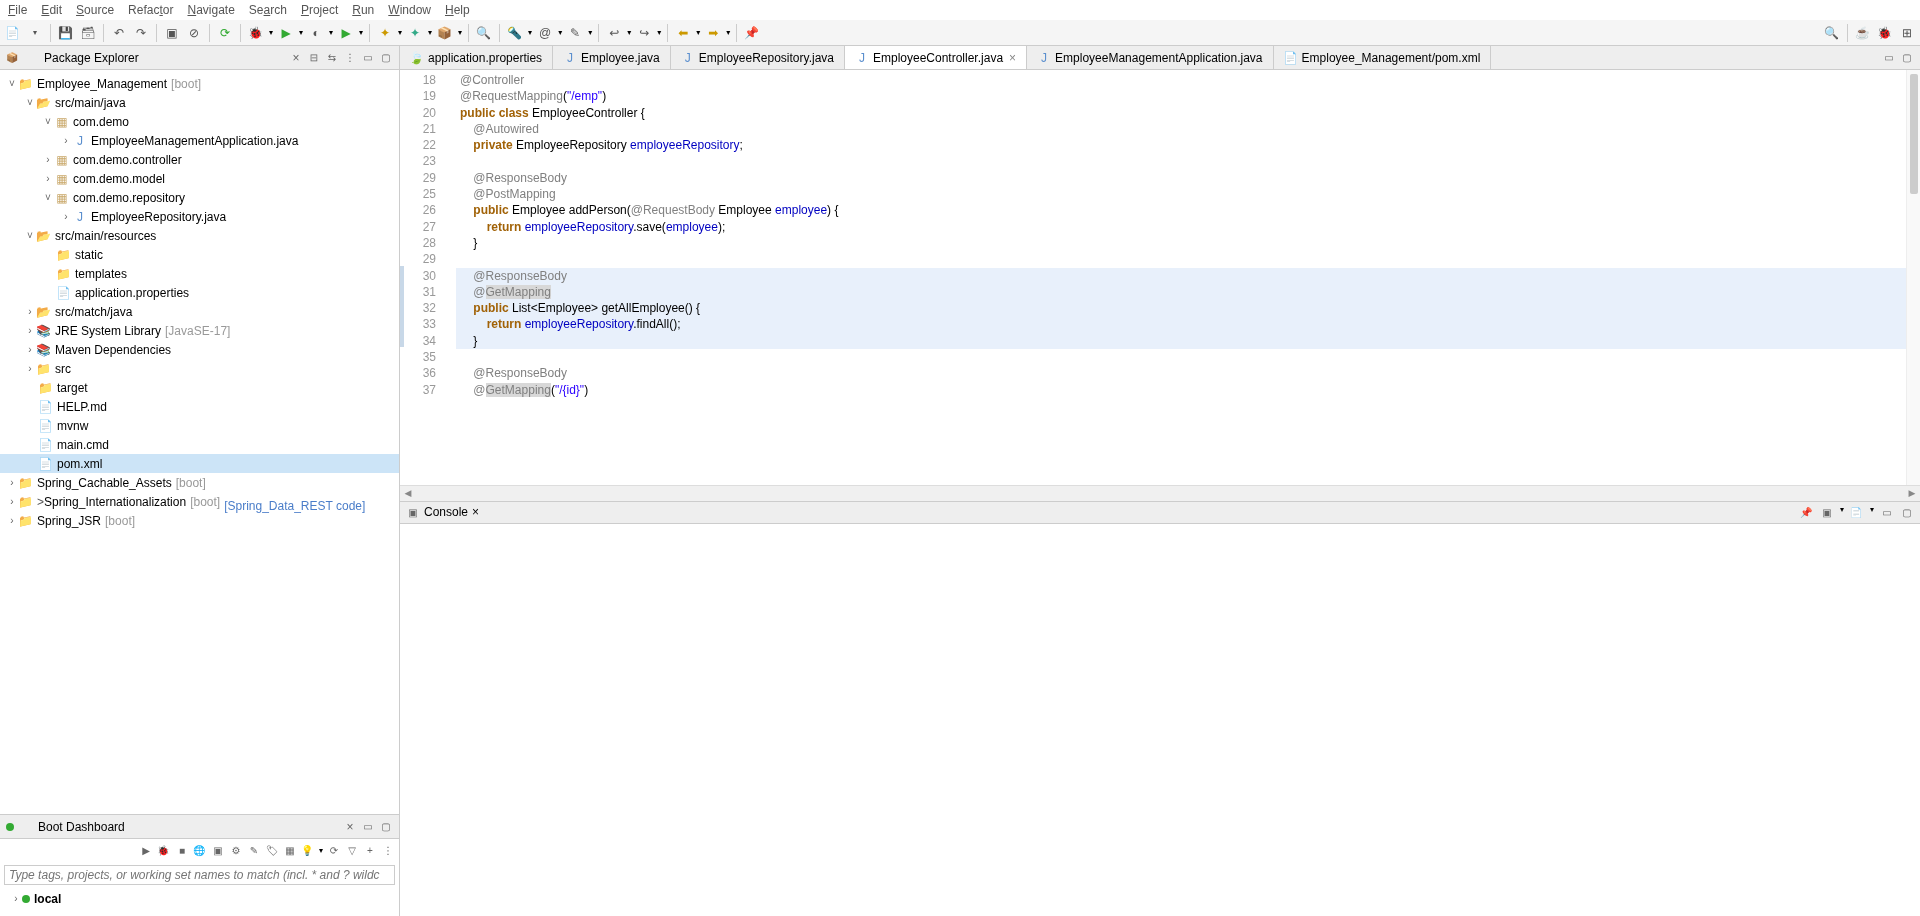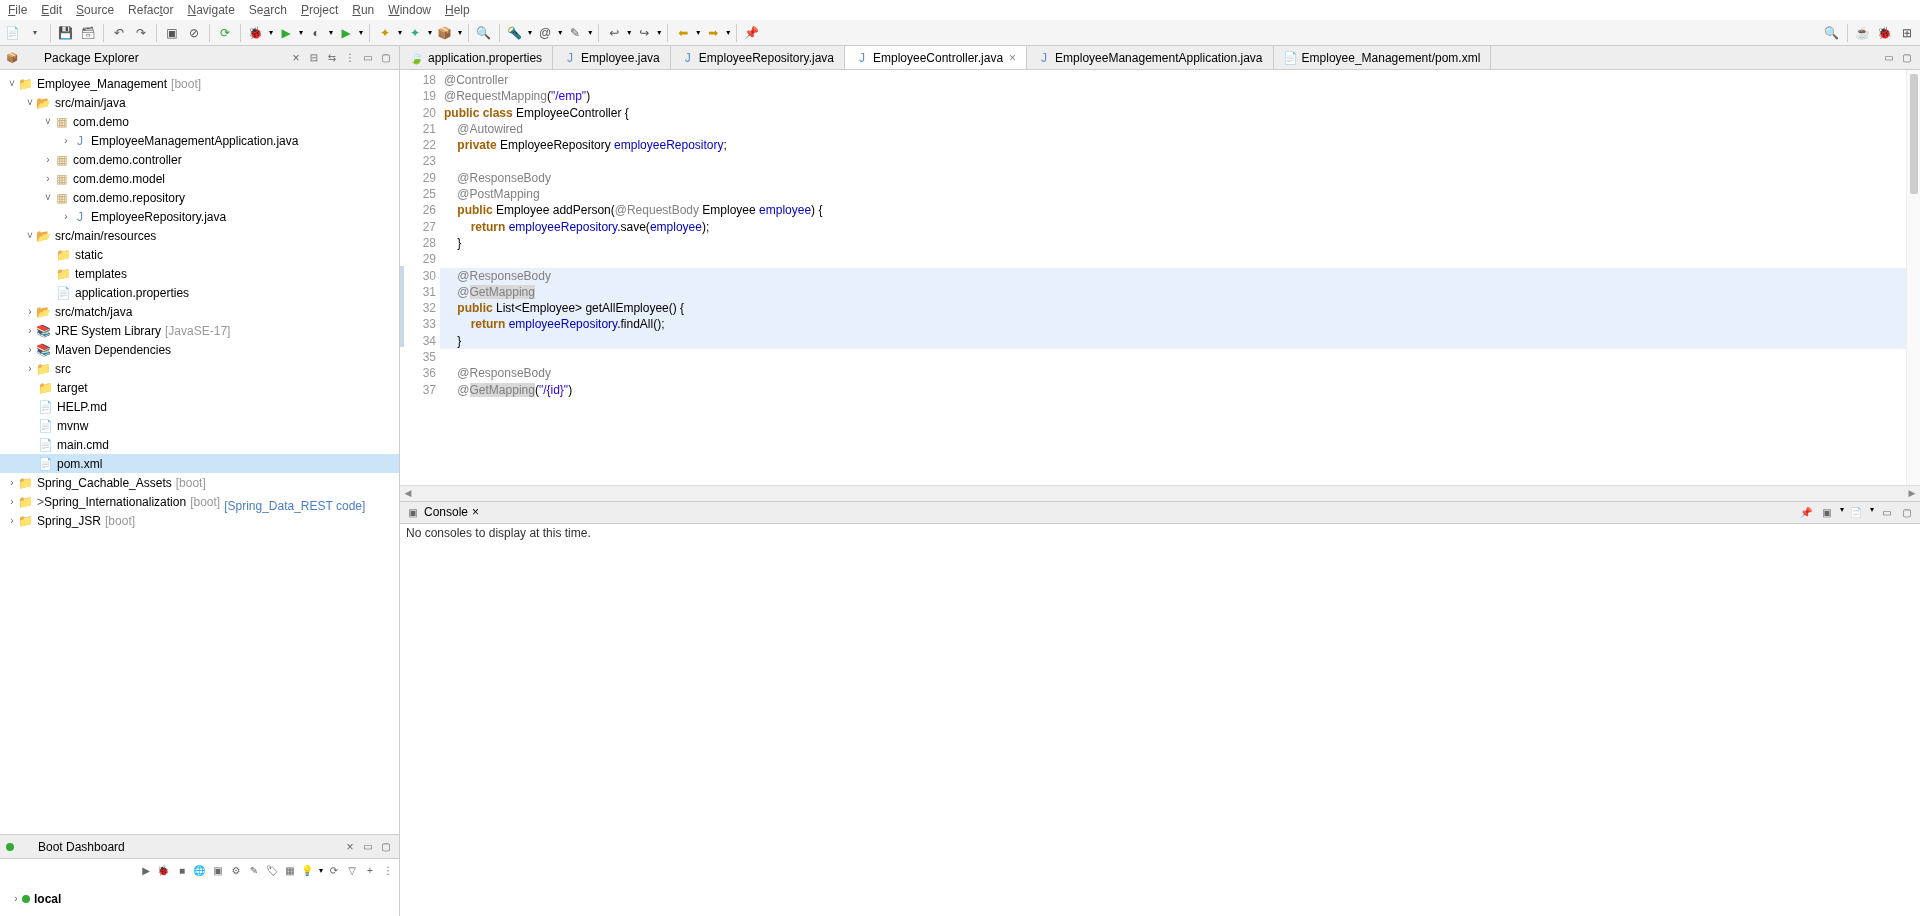--- a/index.html
+++ b/index.html
@@ -46,21 +46,21 @@
 .tab-icon { width: 14px; height: 14px; display: inline-flex; align-items: center; justify-content: center; }
 .tab-close { color: #888; margin-left: 2px; }
 .tabs-right { margin-left: auto; display: flex; align-items: center; gap: 4px; padding: 0 6px; }
 
 .editor { flex: 1; display: flex; overflow: hidden; min-height: 0; position: relative; background: #fff; }
 .gutter { width: 36px; background: #fff; text-align: right; color: #999; font-family: Consolas, monospace; font-size: 13px; line-height: 16.3px; padding-top: 2px; }
 .gutter .ln { padding-right: 4px; height: 16.3px; position: relative; text-align: right; }
 .change-ruler { width: 4px; background: #fff; }
 .change-ruler .change { background: #c8d8e8; width: 4px; }
 .code { flex: 1; font-family: Consolas, monospace; font-size: 13px; line-height: 16.3px; white-space: pre; padding-top: 2px; position: relative; }
-.code-line { height: 16.3px; padding-left: 4px; }
+.code-line { height: 16.3px; padding-left: 4px; margin-left: 16px; }
 .code-line.current { background: #e8f0fb; }
 .code-line.hl { background: #e8f0fb; }
 .overview { width: 14px; border-left: 1px solid #eee; background: #f9f9f9; position: relative; }
 .overview .ov-thumb { position: absolute; right: 2px; width: 8px; background: #ccc; border-radius: 2px; }
 
 .kw { color: #a16207; font-weight: bold; }
 .ann { color: #808080; }
 .str { color: #2a00ff; }
 .fld { color: #0000c0; }
 .occ { background: #d8d8d8; }
@@ -318,20 +318,21 @@
         <span class="header-icon">🏷</span>
         <span class="header-icon">▦</span>
         <span class="header-icon">💡</span>
           <span style="font-size:8px">▾</span>
         <span class="header-icon">⟳</span>
         <span class="header-icon">▽</span>
         <span class="header-icon">+</span>
         <span class="header-icon">⋮</span>
       </div>
       <div class="bd-body">
+        <input class="bd-input" placeholder="Type tags, projects, or working set names to match (incl. * and ? wildc" style="">
         <div class="bd-tree">
           <div class="tree-node" style="padding-left:6px">
             <span class="expander">›</span>
             <span class="ic-green-dot"></span>
             <span style="width:4px"></span>
             <span class="node-label" style="font-weight:bold">local</span>
           </div>
         </div>
       </div>
     </div>
@@ -436,19 +437,16 @@
         <div class="right-icons">
           <span class="header-icon">📌</span>
           <span class="header-icon">▣</span>
             <span style="font-size:8px">▾</span>
           <span class="header-icon">📄</span>
             <span style="font-size:8px">▾</span>
           <span class="header-icon">▭</span>
           <span class="header-icon">▢</span>
         </div>
       </div>
-      <div class="console-body">
-        <span>No consoles to display at this time.</span>
-      </div>
     </div>
 
   </div>
 </div>
 
 </body></html>

